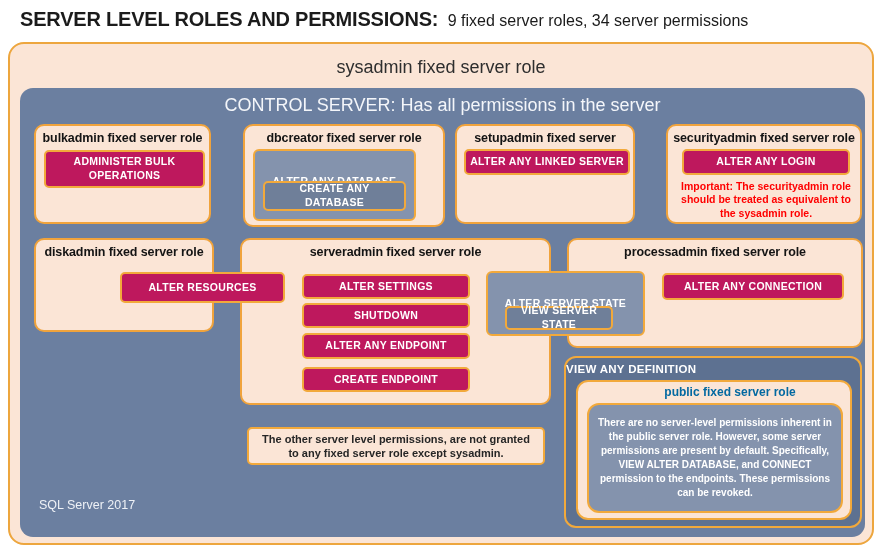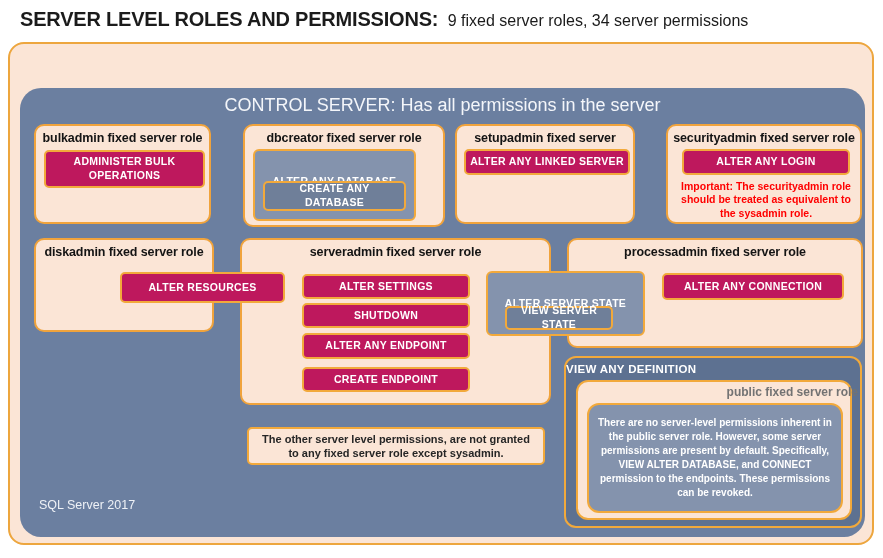--- a/index.html
+++ b/index.html
@@ -18,21 +18,21 @@
   .sysadmin-box {
     left:8px; top:42px; width:866px; height:503px;
     background:#FBE5D6; border:2px solid #EDA63E; border-radius:16px;
   }
   .sysadmin-title {
     left:0; top:13px; width:100%; text-align:center;
     font-size:18px; color:#2e2e2e;
   }
   .control-box {
     left:10px; top:44px; width:845px; height:449px;
-    background:#6B7FA0; border-radius:21px;
+    background:#6B7FA0; border-radius:13px;
   }
   .control-title {
     left:0; top:7px; width:100%; text-align:center;
     font-size:18px; color:#f4f6fa;
   }
 
   
   .role-box {
     background:#FBE5D6; border:2px solid #F0A33C; border-radius:10px;
   }
@@ -78,22 +78,22 @@
   }
   .vad-title {
     left:0; top:5px; width:100%; 
     font-size:11.5px; font-weight:bold; color:#ffffff; letter-spacing:0.3px;
   }
   .public-box {
     left:10px; top:22px; width:276px; height:140px;
     background:#FBE5D6; border:2px solid #F2A93B; border-radius:12px;
   }
   .public-title {
-    left:8px; top:3px; width:100%; text-align:right;
-    font-size:12px; font-weight:bold; color:#737373;
+    left:16px; top:3px; width:100%; text-align:center;
+    font-size:12px; font-weight:bold; color:#0369a1;
   }
   .public-text-box {
     left:9px; top:21px; width:256px; height:110px;
     background:#8493AD; border:2px solid #F2A93B; border-radius:12px;
     display:flex; align-items:center; justify-content:center; text-align:center;
     color:#ffffff; font-size:10px; font-weight:bold; line-height:1.4; padding:4px 9px;
   }
 
   .footer-label { left:19px; top:410px; font-size:12.5px; color:#eef1f6; }
 </style>
@@ -101,20 +101,21 @@
 <body>
 
 <div class="stage">
 
   <div class="abs page-title">
     <span class="t-main">SERVER LEVEL ROLES AND PERMISSIONS:</span>
     <span class="t-sub">9 fixed server roles, 34 server permissions</span>
   </div>
 
   <div class="abs sysadmin-box">
+    <div class="abs sysadmin-title">sysadmin fixed server role</div>
 
     <div class="abs control-box">
       <div class="abs control-title">CONTROL SERVER: Has all permissions in the server</div>
 
       <div class="abs role-box" style="left:14px; top:36px; width:177px; height:100px;">
         <div class="abs role-title">bulkadmin fixed server role</div>
         <div class="abs pill" style="left:8px; top:24px; width:161px; height:38px;">ADMINISTER BULK OPERATIONS</div>
       </div>
 
       <div class="abs role-box" style="left:223px; top:36px; width:202px; height:103px;padding-left:32px;">

